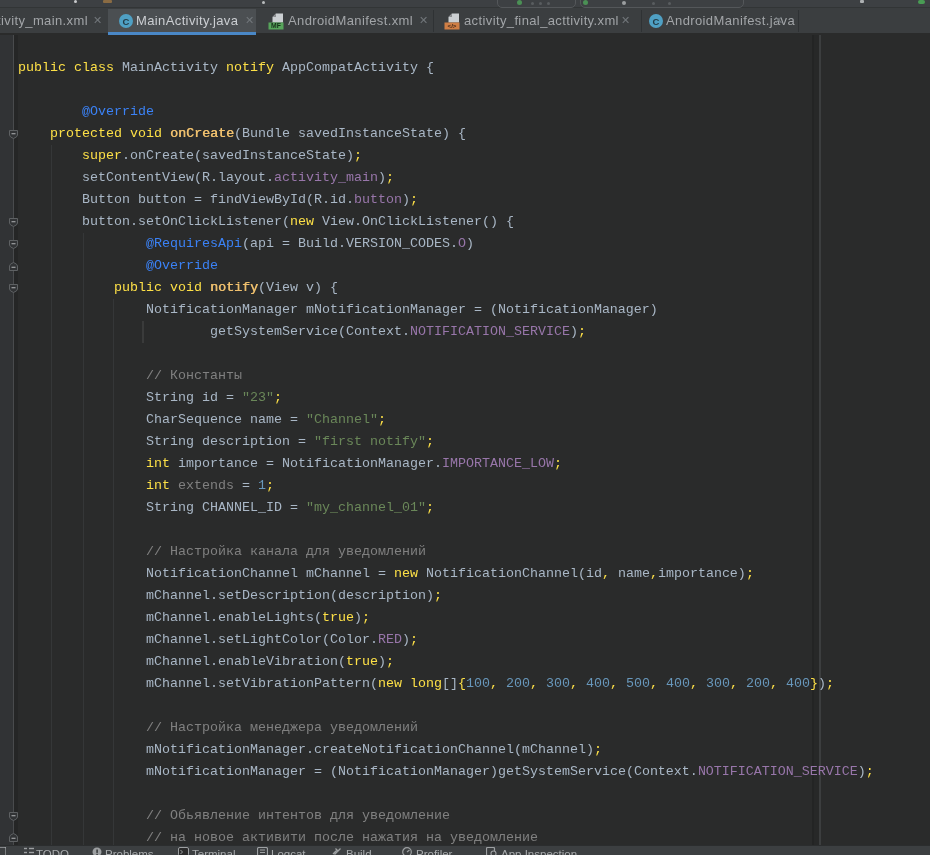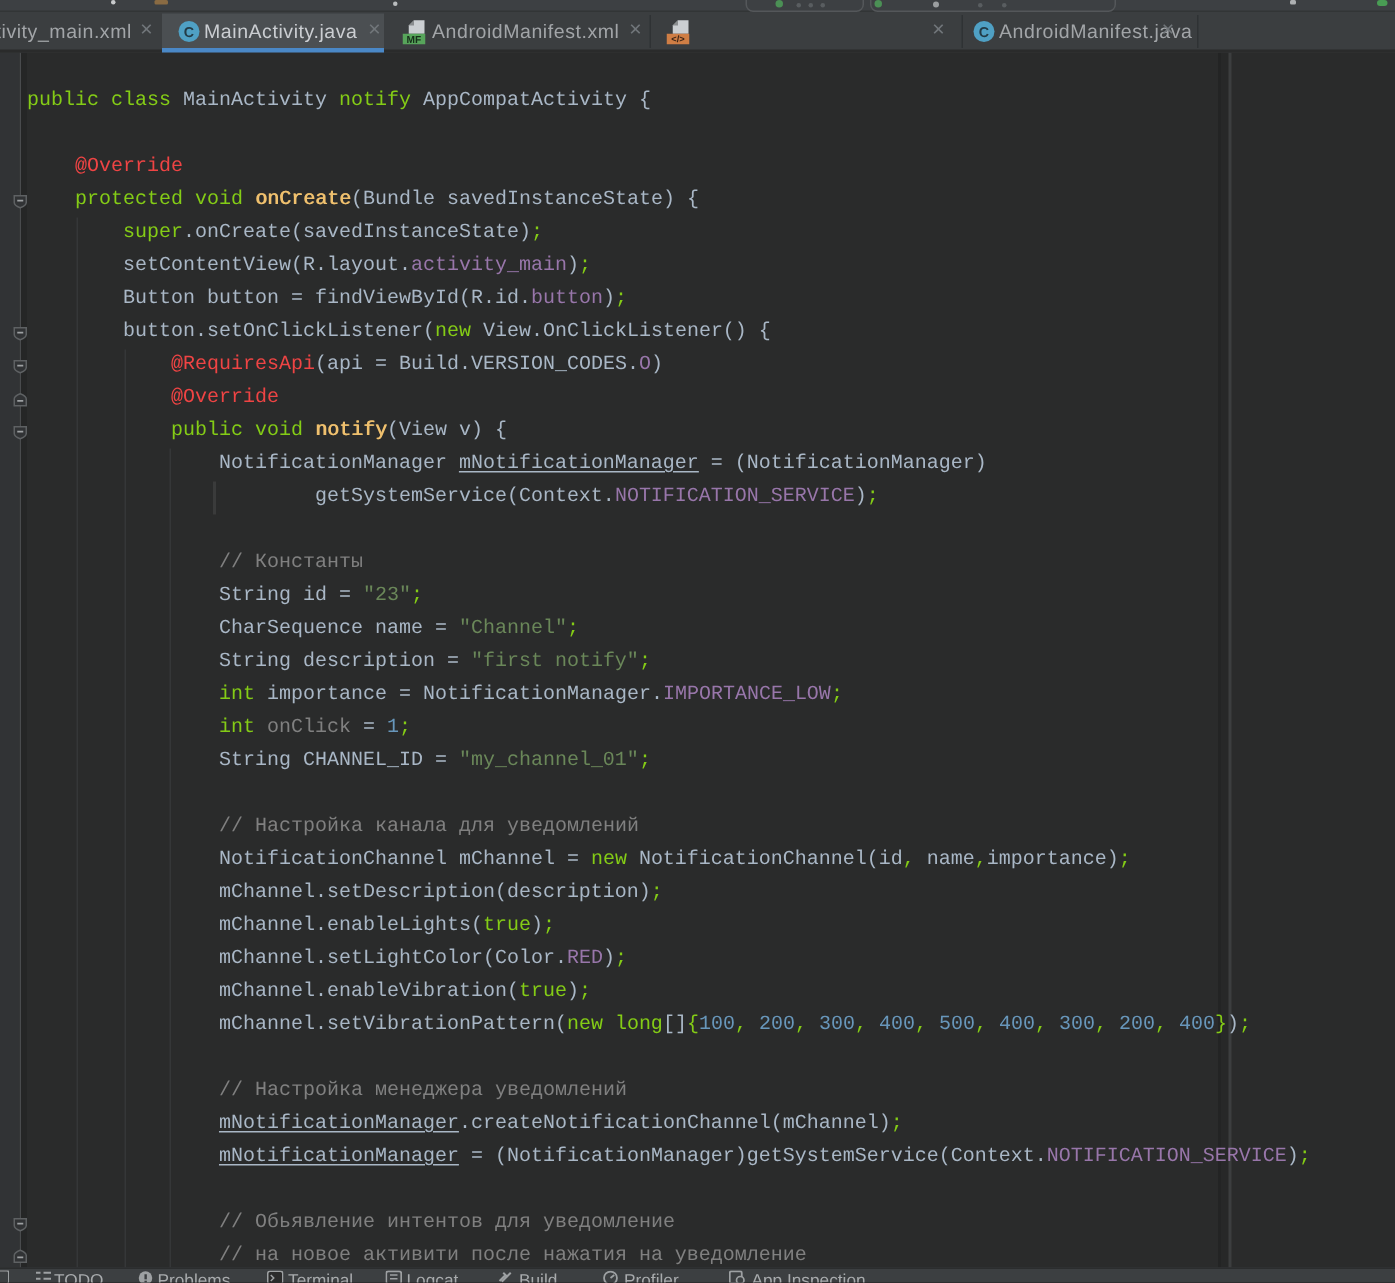--- a/index.html
+++ b/index.html
@@ -21,28 +21,28 @@
   #editor{top:35px;left:0;width:930px;height:810px;background:#2A2B2B;}
   #gutter{position:absolute;left:0;top:0;width:13px;height:810px;background:#313335;}
   #gutline{position:absolute;left:13px;top:0;width:1px;height:810px;background:#494B4D;}
   #gutshadow{position:absolute;left:14px;top:0;width:4px;height:810px;background:#252626;}
   .iguide{position:absolute;top:0;width:1px;background:#353738;}
   #margin1{position:absolute;left:812px;top:0;width:2px;height:810px;background:#232424;}
   #margin2{position:absolute;left:814px;top:0;width:5px;height:810px;background:#272828;}
   #margin3{position:absolute;left:819px;top:0;width:2px;height:810px;background:#3C3E3F;}
   .fold{position:absolute;left:8px;width:11px;height:11px;}
   pre#code{position:absolute;left:18px;top:22px;margin:0;font-family:"Liberation Mono",monospace;font-size:13.3312px;line-height:22px;color:#A9B7C6;white-space:pre;}
-  pre#code .k{color:#84cc16;}
+  pre#code .k{color:#fde047;}
   pre#code .m{color:#EFC06E;text-shadow:0.6px 0 0 currentColor;}
-  pre#code .a{color:#ef4444;}
+  pre#code .a{color:#3b82f6;margin-left:32px;}
   pre#code .s{color:#6A8759;}
   pre#code .n{color:#6897BB;}
   pre#code .c{color:#808080;}
   pre#code .f{color:#9876AA;}
-  pre#code .u{text-decoration:underline;text-underline-offset:2px;}
+  pre#code .u{text-underline-offset:2px;}
   pre#code .g{color:#808080;}
   
   #statusbar{top:845px;left:0;width:930px;height:10px;background:#3C3F41;border-top:1px solid #2B2D2E;box-sizing:border-box;}
   .stitem{position:absolute;top:2px;font-size:11.5px;color:#A8ABAD;white-space:nowrap;}
   .sticon{position:absolute;top:2px;}
 </style>
 </head>
 <body>
 
 <div class="abs" id="editor">
@@ -68,21 +68,21 @@
             <span class="a">@Override</span>
             <span class="k">public</span> <span class="k">void</span> <span class="m">notify</span>(View v) {
                 NotificationManager <span class="u">mNotificationManager</span> = (NotificationManager)
                         getSystemService(Context.<span class="f">NOTIFICATION_SERVICE</span>)<span class="k">;</span>
 
                 <span class="c">// Константы</span>
                 String id = <span class="s">"23"</span><span class="k">;</span>
                 CharSequence name = <span class="s">"Channel"</span><span class="k">;</span>
                 String description = <span class="s">"first notify"</span><span class="k">;</span>
                 <span class="k">int</span> importance = NotificationManager.<span class="f">IMPORTANCE_LOW</span><span class="k">;</span>
-                <span class="k">int</span> <span class="g">onClick</span> = <span class="n">1</span><span class="k">;</span>
+                <span class="k">int</span> <span class="g">extends</span> = <span class="n">1</span><span class="k">;</span>
                 String CHANNEL_ID = <span class="s">"my_channel_01"</span><span class="k">;</span>
 
                 <span class="c">// Настройка канала для уведомлений</span>
                 NotificationChannel mChannel = <span class="k">new</span> NotificationChannel(id<span class="k">,</span> name<span class="k">,</span>importance)<span class="k">;</span>
                 mChannel.setDescription(description)<span class="k">;</span>
                 mChannel.enableLights(<span class="k">true</span>)<span class="k">;</span>
                 mChannel.setLightColor(Color.<span class="f">RED</span>)<span class="k">;</span>
                 mChannel.enableVibration(<span class="k">true</span>)<span class="k">;</span>
                 mChannel.setVibrationPattern(<span class="k">new</span> <span class="k">long</span>[]<span class="k">{</span><span class="n">100</span><span class="k">,</span> <span class="n">200</span><span class="k">,</span> <span class="n">300</span><span class="k">,</span> <span class="n">400</span><span class="k">,</span> <span class="n">500</span><span class="k">,</span> <span class="n">400</span><span class="k">,</span> <span class="n">300</span><span class="k">,</span> <span class="n">200</span><span class="k">,</span> <span class="n">400</span><span class="k">}</span>)<span class="k">;</span>
 
@@ -161,20 +161,21 @@
       <text x="8" y="15.4" font-size="6.8" font-weight="bold" text-anchor="middle" fill="#17301A" font-family="Liberation Sans, sans-serif">MF</text>
     </svg>
   <span class="tabtxt" style="left:288px;">AndroidManifest.xml</span>
   <span class="tabx" style="left:419px;">✕</span>
   <svg class="abs" style="left:444px;top:5px;" width="16" height="17" viewBox="0 0 16 17">
       <path d="M8,0.5 h7 v9 h-10.5 v-5.5 z" fill="#CBCFD2"></path>
       <path d="M8,0.5 l-3.5,3.5 h3.5 z" fill="#8A8D8F"></path>
       <rect x="0.5" y="9.5" width="15" height="7" fill="#CF7E45"></rect>
       <text x="8" y="15.2" font-size="6.2" font-weight="bold" text-anchor="middle" fill="#3A2417" font-family="Liberation Sans, sans-serif">&lt;/&gt;</text>
     </svg>
+  <span class="tabtxt" style="left:464px;">activity_final_acttivity.xml</span>
   <span class="tabx" style="left:621px;">✕</span>
   <svg class="abs" style="left:648px;top:5px;" width="16" height="16" viewBox="0 0 16 16">
       <circle cx="8" cy="8" r="7" fill="#4FA0C4"></circle>
       <text x="8" y="11.5" font-size="9.5" font-weight="bold" text-anchor="middle" fill="#233B46" font-family="Liberation Sans">C</text>
     </svg>
   <span class="tabtxt" style="left:666px;">AndroidManifest.java</span>
   <span class="tabx" style="left:774px;">✕</span>
   <div class="darkline"></div>
   <div id="selline"></div>
 </div>

